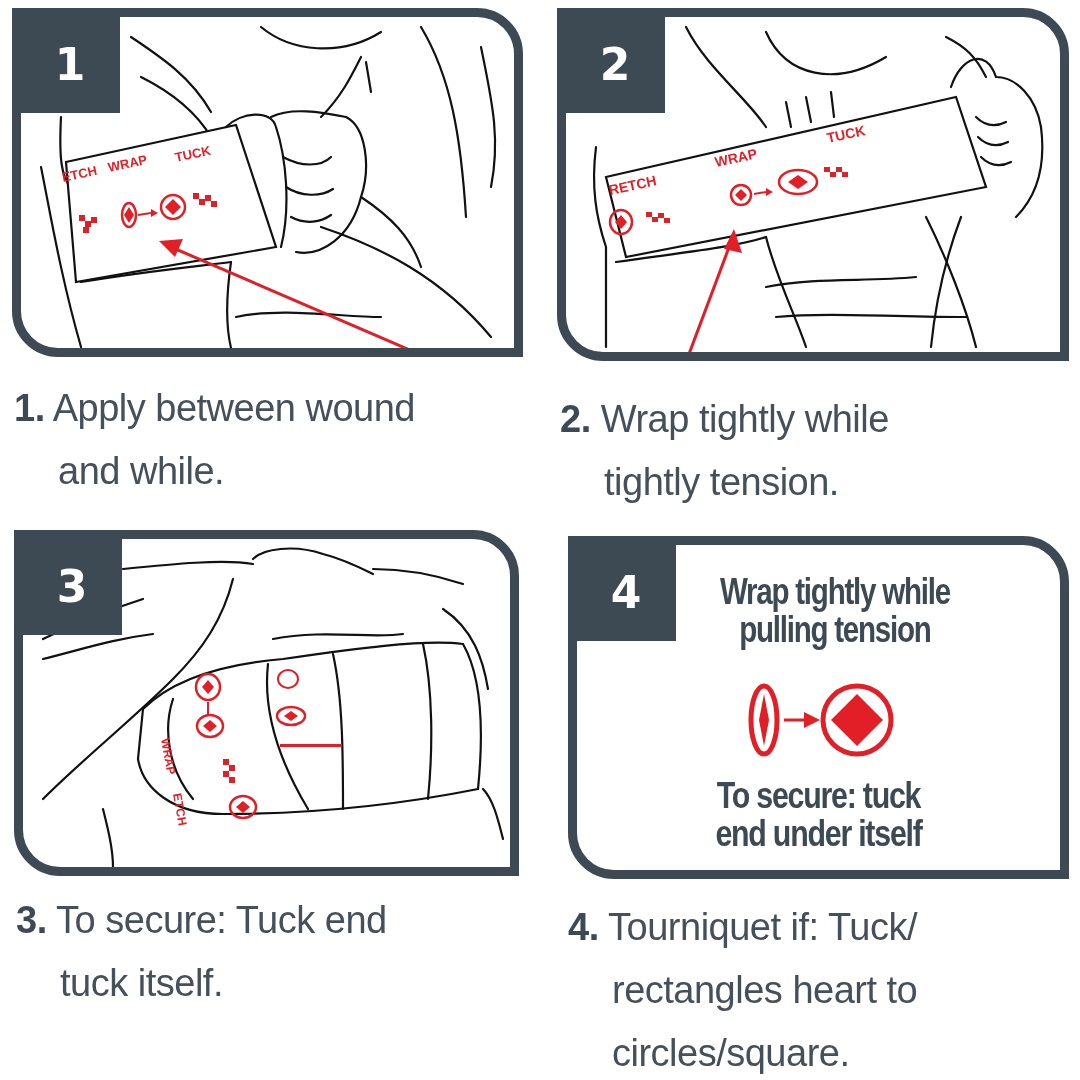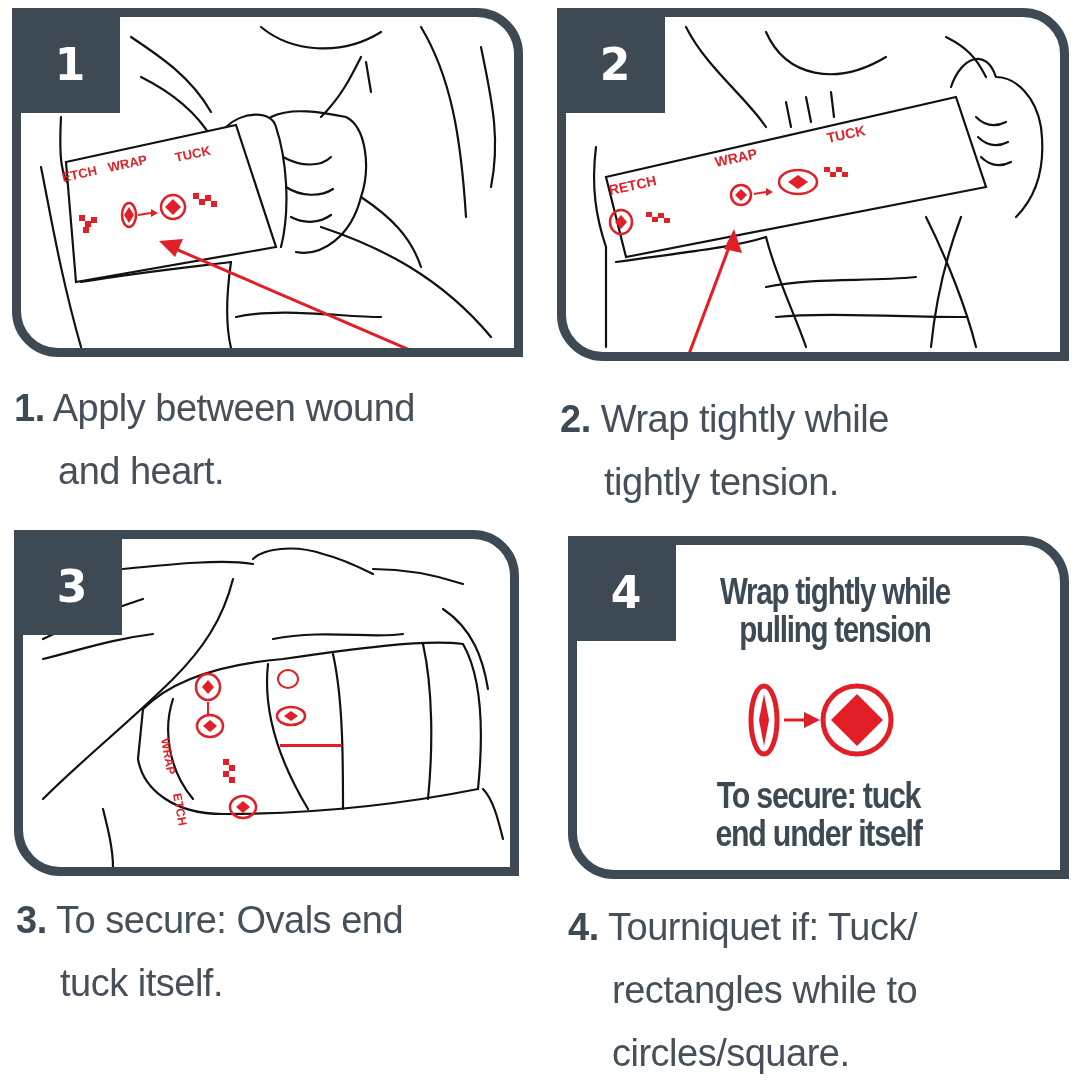--- a/index.html
+++ b/index.html
@@ -196,30 +196,30 @@
   </svg>
   <div class="p4-text" style="top:232px; font-size:37px; line-height:38px;">
     <div>To secure:  tuck</div>
     <div>end under itself</div>
   </div>
 </div>
 
 <div class="caption" style="left:14px; top:377px;">
   <span class="num">1.</span>
   <span>Apply between wound</span>
-  <span class="line2">and heart.</span>
+  <span class="line2">and while.</span>
 </div>
 <div class="caption" style="left:560px; top:388px;">
   <span class="num">2.</span>
   <span>Wrap tightly while</span>
   <span class="line2">tightly tension.</span>
 </div>
 <div class="caption" style="left:16px; top:889px;">
   <span class="num">3.</span>
-  <span>To secure: Ovals end</span>
+  <span>To secure: Tuck end</span>
   <span class="line2">tuck itself.</span>
 </div>
 <div class="caption" style="left:568px; top:896px;">
   <span class="num">4.</span>
   <span>Tourniquet if: Tuck/</span>
-  <span class="line2">rectangles while to</span>
+  <span class="line2">rectangles heart to</span>
   <span class="line2">circles/square.</span>
 </div>
 
 </body></html>

